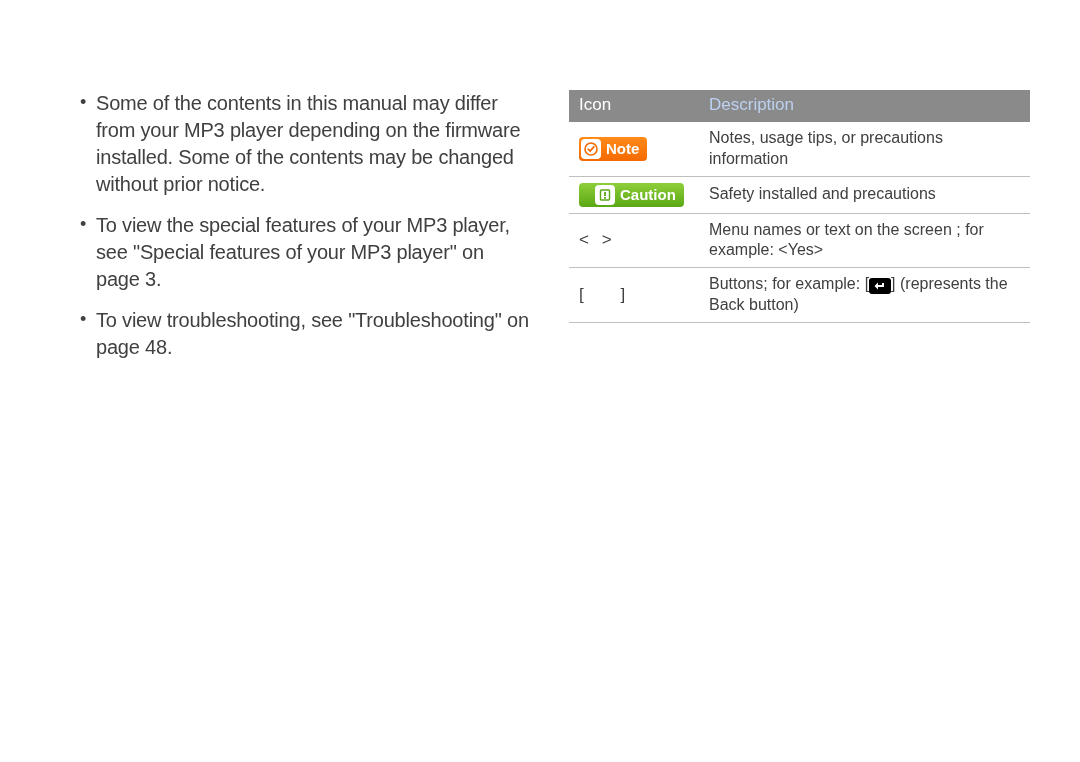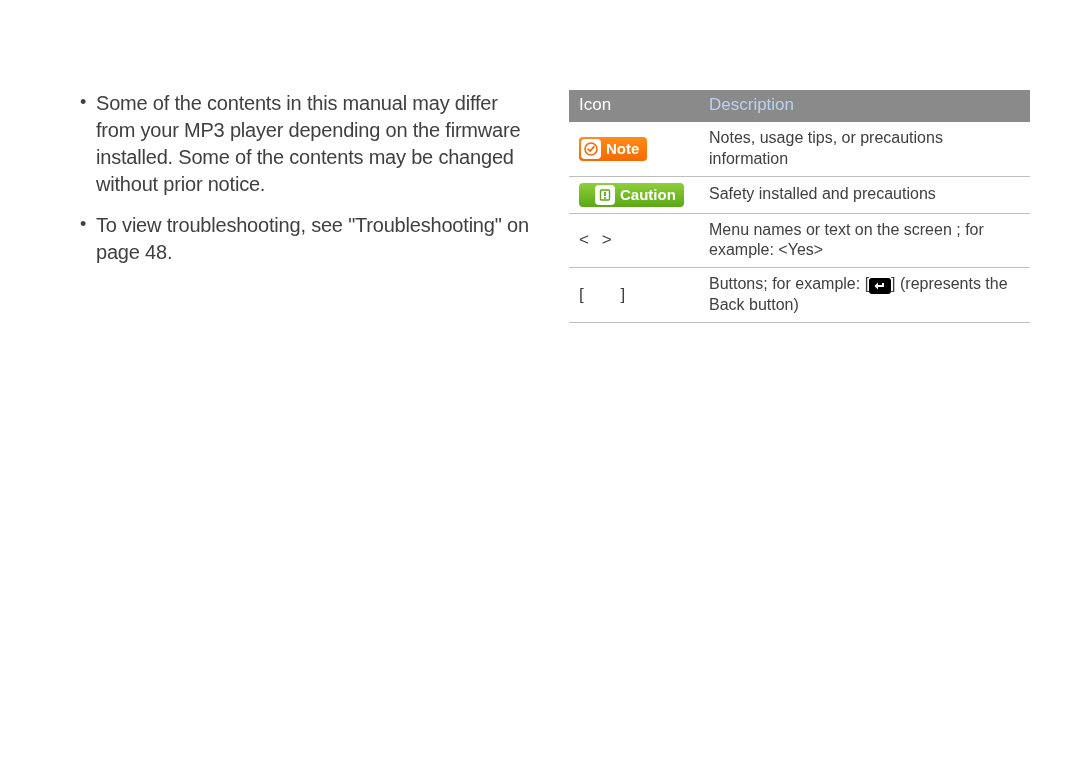--- a/index.html
+++ b/index.html
@@ -154,20 +154,21 @@
     }
   </style>
 </head>
 <body>
 
 <div class="page">
 
   <div class="column">
     <ul class="bullet-list">
       <li>Some of the contents in this manual may differ from your MP3 player depending on the firmware installed. Some of the contents may be changed without prior notice.</li>
+      <li>To view the special features of your MP3 player, see "Special features of your MP3 player" on page 3.</li>
       <li>To view troubleshooting, see "Troubleshooting" on page 48.</li>
     </ul>
   </div>
 
   <div class="column-right">
 
     <table class="icon-table">
       <thead>
         <tr>
           <th>Icon</th>

